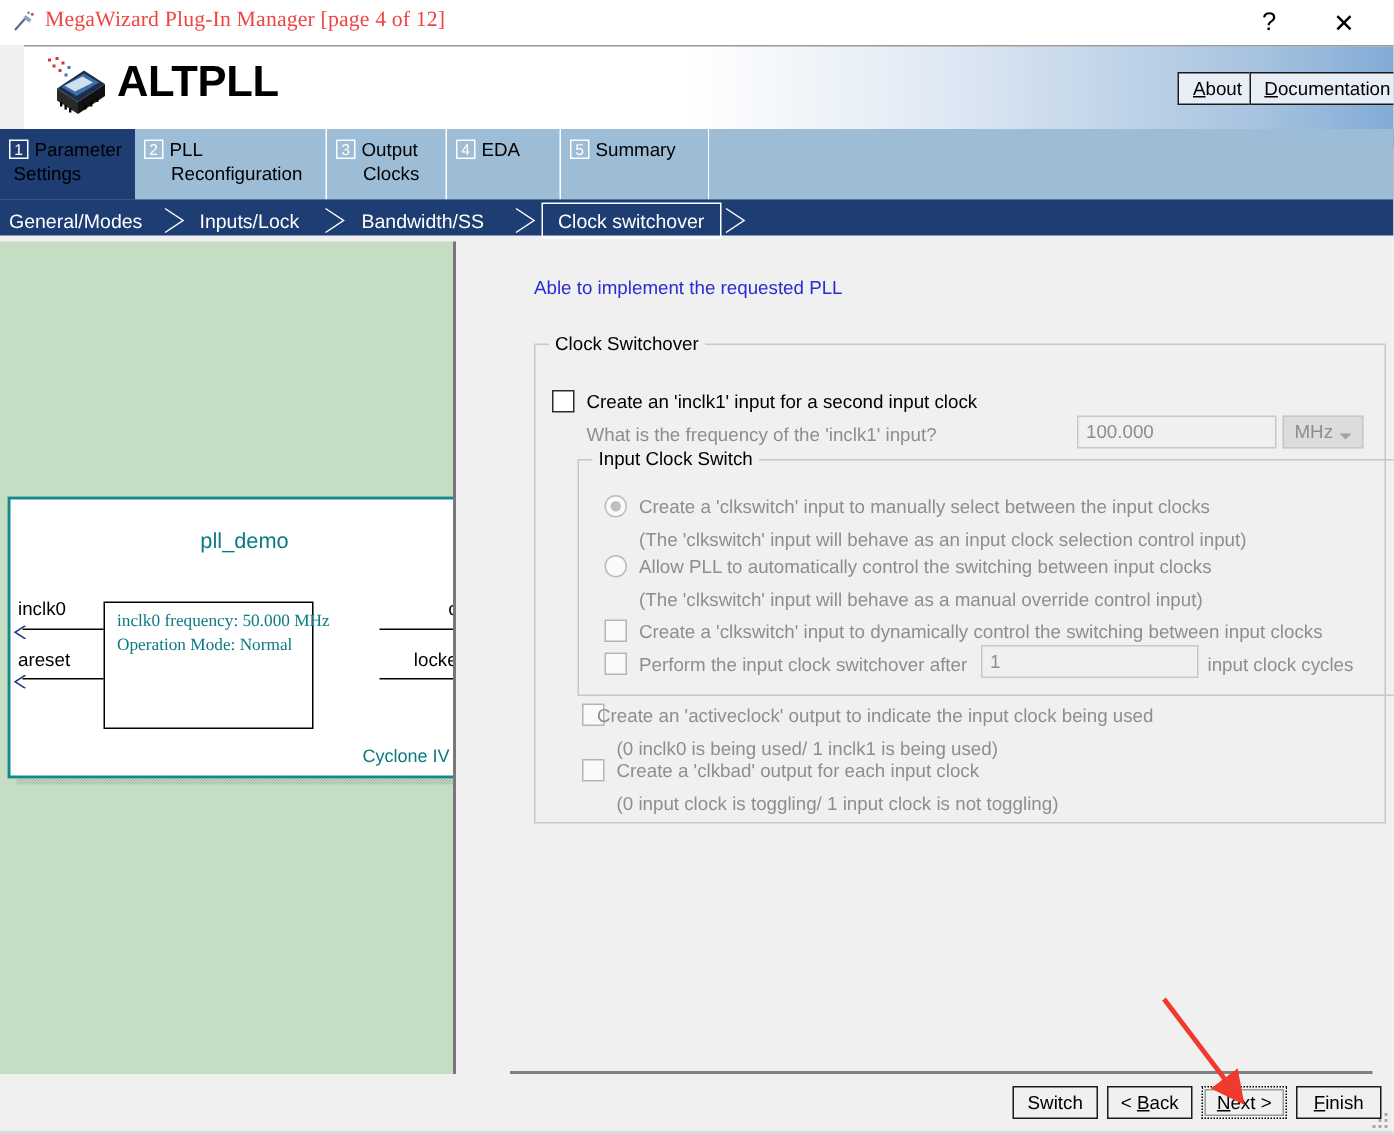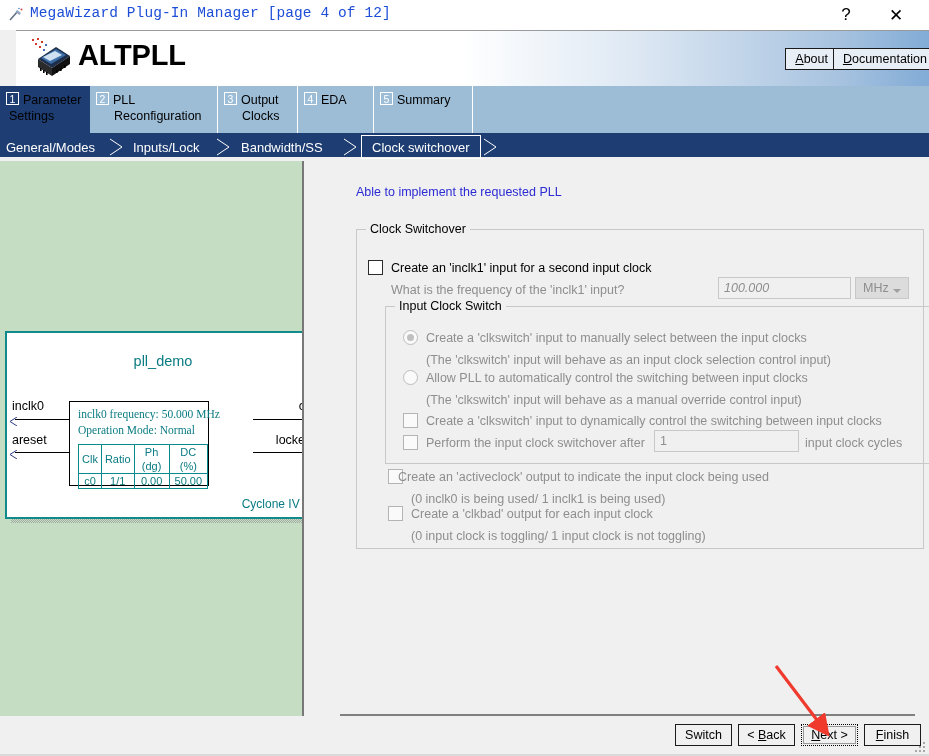--- a/index.html
+++ b/index.html
@@ -7,22 +7,22 @@
     width:929px;height:756px;overflow:hidden;
     font-family:"Liberation Sans",sans-serif;
     font-size:12px;color:#000;background:#f0f0f0;
     -webkit-font-smoothing:antialiased;
   }
   .app{position:relative;width:929px;height:756px;background:#f0f0f0;}
 
   
   .titlebar{position:absolute;left:0;top:0;width:929px;height:30px;background:#ffffff;}
   .titlebar-icon{position:absolute;left:8px;top:7px;width:16px;height:16px;}
-  .titlebar-text{position:absolute;left:30px;top:5px;font-size:14.5px;color:#1d4ed8;
-    font-family:Liberation Mono, monospace;letter-spacing:.1px;}
+  .titlebar-text{position:absolute;left:30px;top:5px;font-size:14.5px;color:#ef4444;
+    font-family:Liberation Serif, serif;letter-spacing:.1px;}
   .tb-btn{position:absolute;top:0;height:30px;width:46px;cursor:default;}
   .tb-help{right:60px;}
   .tb-close{right:10px;}
   .tb-glyph{position:absolute;left:0;top:0;width:46px;height:30px;
     display:flex;align-items:center;justify-content:center;font-size:17px;color:#000;}
 
   
   .banner{position:absolute;left:16px;top:30px;width:929px;height:68px;
     background:linear-gradient(to right,#ffffff 0%,#ffffff 48%,#dfe9f4 66%,#a9c4e0 88%,#7ba7d4 100%);
     border-top:1px solid #9a9a9a;box-sizing:border-box;}
@@ -262,56 +262,40 @@
       <div class="dg-line" style="right:8px;top:119px;width:58px;"></div>
       <div class="dg-arrow" style="right:1px;top:115px;">
         <svg width="9" height="9" viewBox="0 0 9 9">
             <path d="M1 0 L8 4.5 L1 9" stroke="#2b3a80" stroke-width="1" fill="none"></path>
           </svg>
       </div>
 
       <div class="tooltip">
         <div class="tt-line" style="top:6px;">inclk0 frequency: 50.000 MHz</div>
         <div class="tt-line" style="top:22px;">Operation Mode: Normal</div>
-        <table class="tt-table">
-          <tbody>
-              <tr>
-            <td>Clk</td>
-            <td>Ratio</td>
-            <td>Ph (dg)</td>
-            <td>DC (%)</td>
-          </tr>
-          <tr>
-            <td>c0</td>
-            <td>1/1</td>
-            <td>0.00</td>
-            <td>50.00</td>
-          </tr>
-        </tbody>
-          </table>
       </div>
 
       <div class="dg-vendor">Cyclone IV E</div>
     </div>
   </div>
   <div class="divider"></div>
 
   <div class="content">
 
     <div class="status-msg">Able to implement the requested PLL</div>
 
     <div class="group" style="left:52px;top:68px;width:568px;height:320px;">
       <div class="group-title">Clock Switchover</div>
     </div>
 
     <div class="cb" style="left:64px;top:99px;"></div>
     <div class="lbl" style="left:87px;top:100px;">Create an 'inclk1' input for a second input clock</div>
 
     <div class="lbl dim" style="left:87px;top:122px;">What is the frequency of the 'inclk1' input?</div>
-    <div class="txtfield" style="left:414px;top:116px;width:133px;height:22px;font-style:italic;">100.000</div>
+    <div class="txtfield" style="left:414px;top:116px;width:133px;height:22px;">100.000</div>
     <div class="unitbox" style="left:551px;top:116px;width:54px;height:22px;">
       <span>MHz</span>
       <span class="unit-arrow"></span>
     </div>
 
     <div class="group" style="left:81px;top:145px;width:631px;height:158px;">
       <div class="group-title">Input Clock Switch</div>
     </div>
 
     <div class="rb" style="left:99px;top:169px;">

